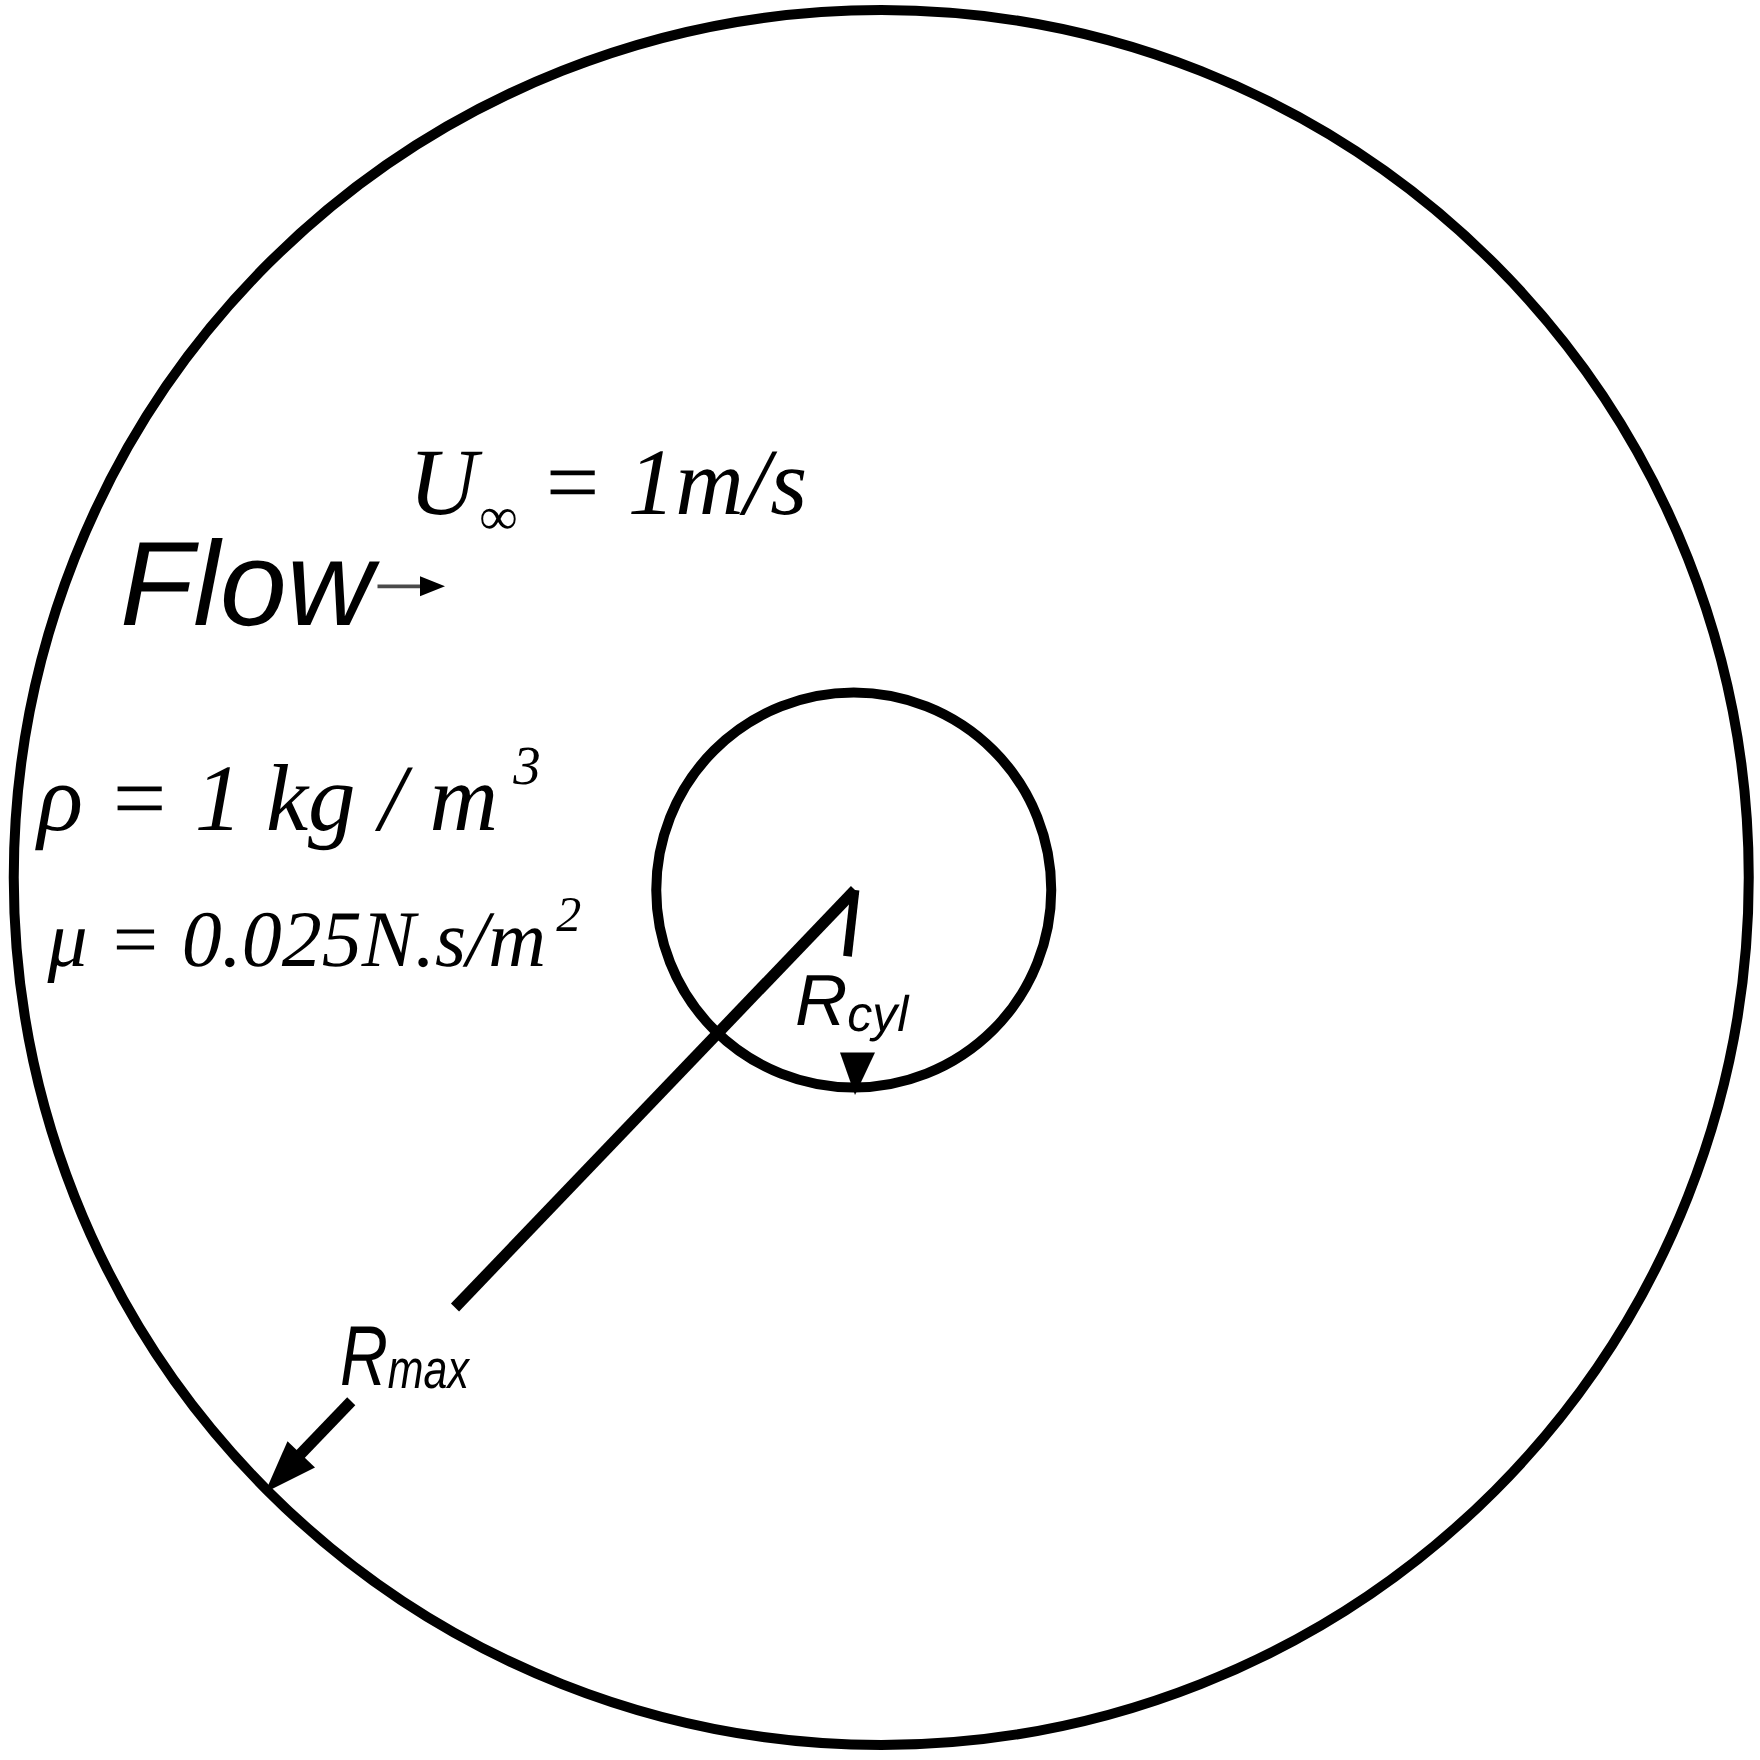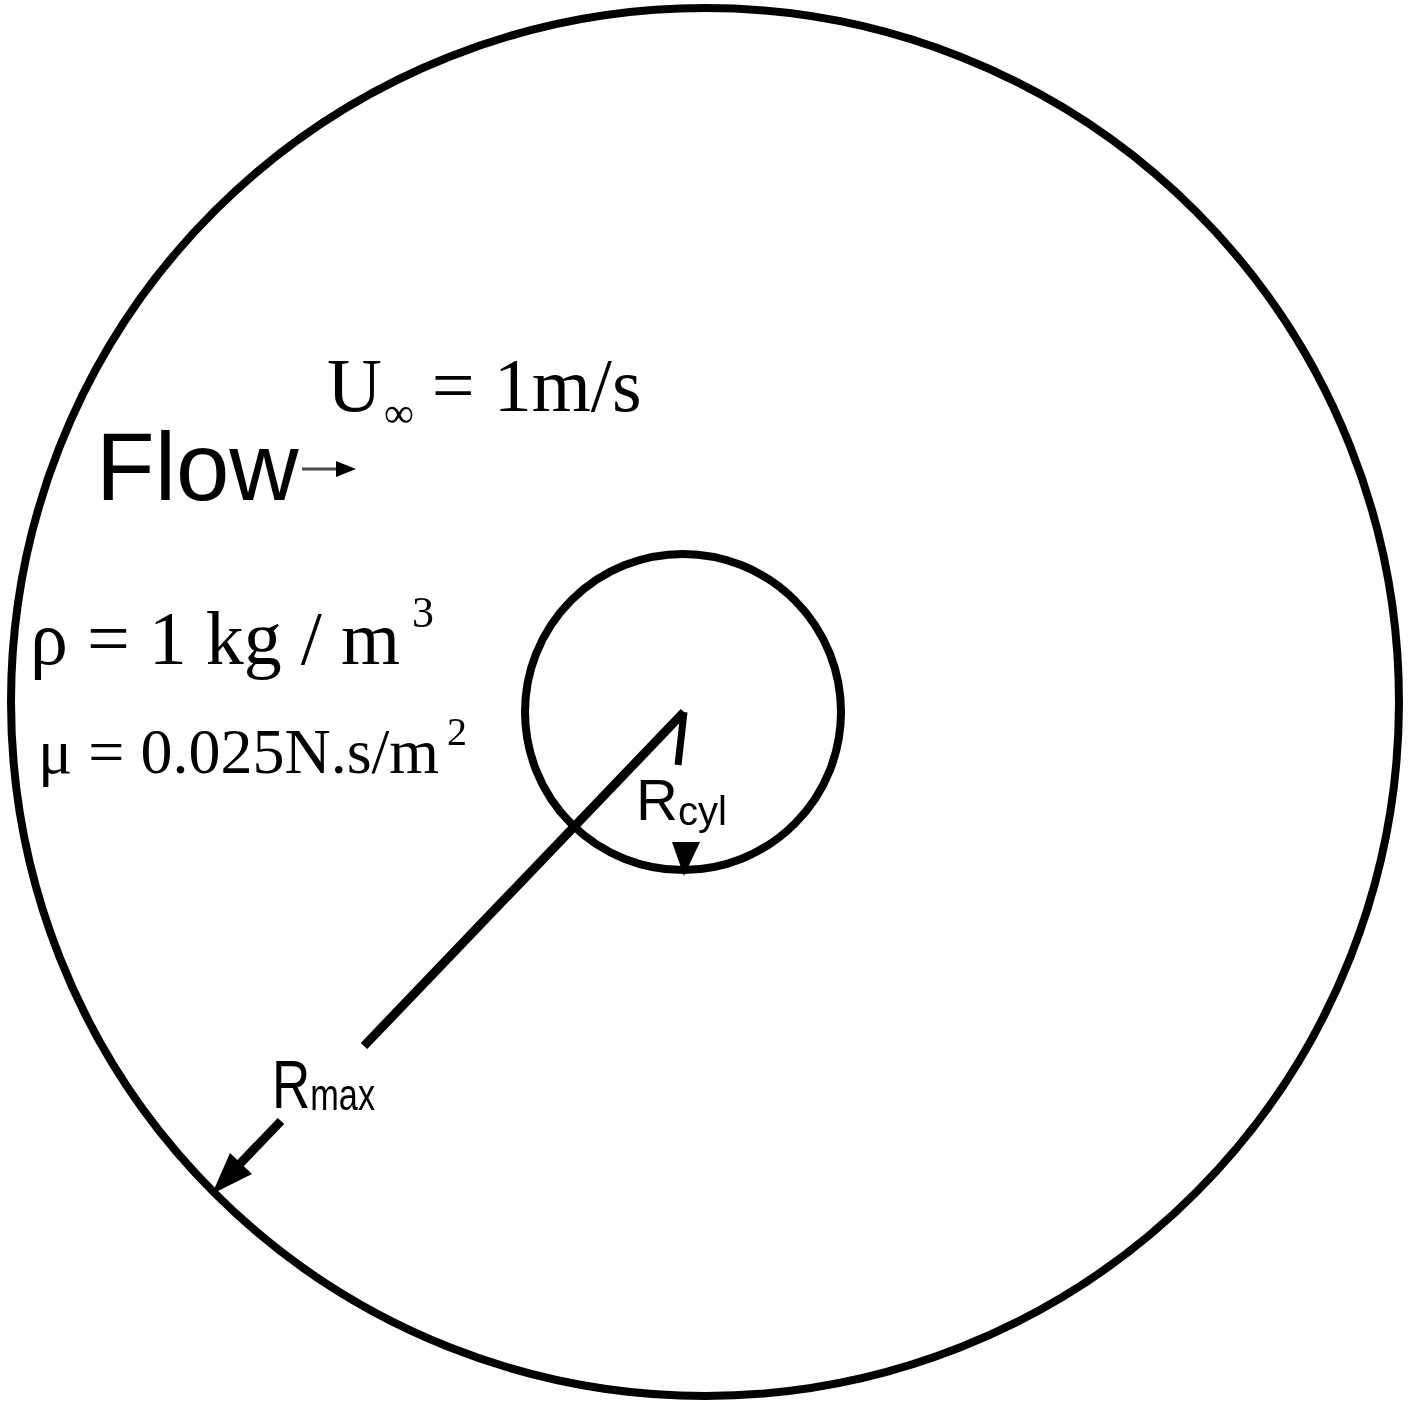--- a/index.html
+++ b/index.html
@@ -8,20 +8,21 @@
     background: #ffffff;
     width: 1408px;
     height: 1408px;
     overflow: hidden;
   }
   .stage {
     position: relative;
     width: 1408px;
     height: 1408px;
     background: #ffffff;
+    font-style: italic;
   }
   svg { display: block; }
   .serif { font-family: "Liberation Serif", serif; }
   .sans  { font-family: "Liberation Sans", sans-serif; }
   text { fill: #000000; }
 </style>
 </head>
 <body>
 
 <div class="stage">

